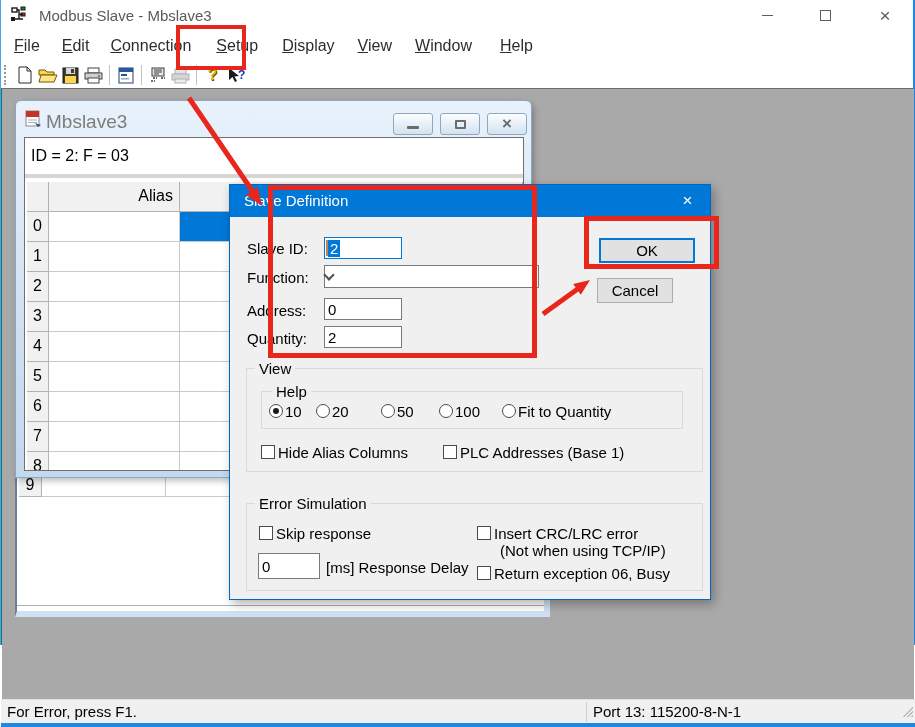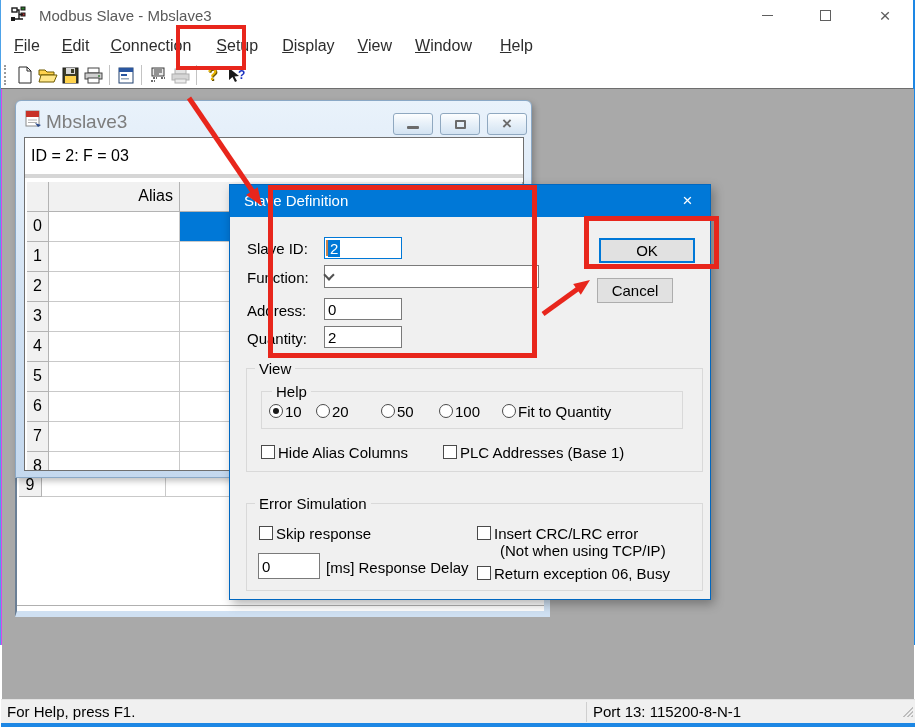--- a/index.html
+++ b/index.html
@@ -1,21 +1,21 @@
 <!DOCTYPE html>
 <html><head>
 <meta charset="utf-8">
 <style>
   * { margin:0; padding:0; box-sizing:border-box; }
   html,body { width:915px; height:727px; }
   body { font-family:"Liberation Sans", sans-serif; background:#fff; position:relative; overflow:hidden; }
   .abs { position:absolute; }
 
   
-  #main-window { width:915px; height:645px; position:relative; background:#d946ef;
+  #main-window { width:915px; height:645px; position:relative; background:#0f766e;
     border-left:1px solid #4da2e8; border-right:2px solid #1d87e4; }
   #titlebar { left:0; top:0; width:100%; height:30px; background:#fff; }
   #app-title { left:38px; top:7px; font-size:15px; color:#5a5a5a; }
   .cap-btn { top:0; width:46px; height:30px; display:flex; align-items:center; justify-content:center; }
   .glyph-min { width:11px; height:1px; background:#5f5f5f; }
   .glyph-max { width:11px; height:11px; border:1px solid #5f5f5f; }
   .glyph-close { font-size:19px; color:#5f5f5f; line-height:19px; }
 
   
   #menubar { left:0; top:30px; width:100%; height:32px; background:#fff; display:flex; align-items:center; padding-left:13px; }
@@ -345,21 +345,21 @@
         <span class="checkbox" style="left:230px;top:22px"></span>
         <span class="dlabel abs" style="left:247px;top:21px">Insert CRC/LRC error</span>
         <span class="dlabel abs" style="left:253px;top:38px">(Not when using TCP/IP)</span>
         <span class="checkbox" style="left:230px;top:62px"></span>
         <span class="dlabel abs" style="left:247px;top:61px">Return exception 06, Busy</span>
       </div>
     </div>
   </div>
 
   <div id="statusbar" class="abs">
-    <div id="status-left" class="abs">For Help, press F1.</div>
+    <div id="status-left" class="abs">For Error, press F1.</div>
     <div id="status-sep" class="abs"></div>
     <div id="status-right" class="abs">Port 13: 115200-8-N-1</div>
     <div id="resize-grip" class="abs"></div>
   </div>
   <div id="bottom-border" class="abs"></div>
 
   <div class="red-box" style="left:175px;top:25px;width:70px;height:45px"></div>
   <div class="red-box" style="left:267px;top:185px;width:269px;height:173px;border-width:5px"></div>
   <div class="red-box" style="left:583px;top:216px;width:135px;height:53px;border-width:5px"></div>
   <svg id="anno-svg" class="abs">

